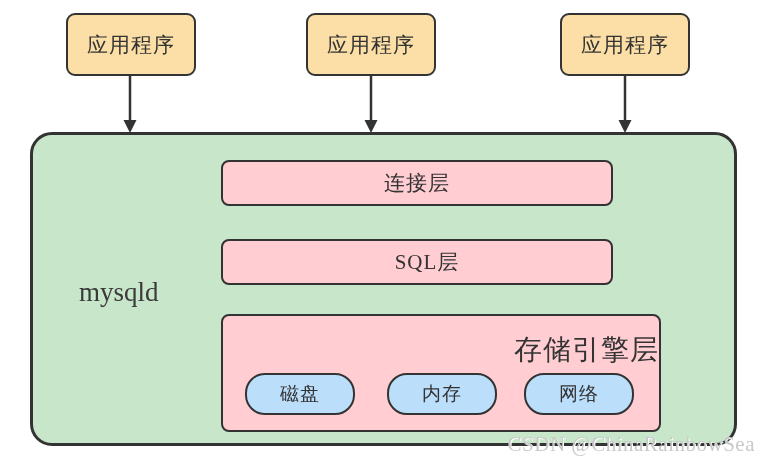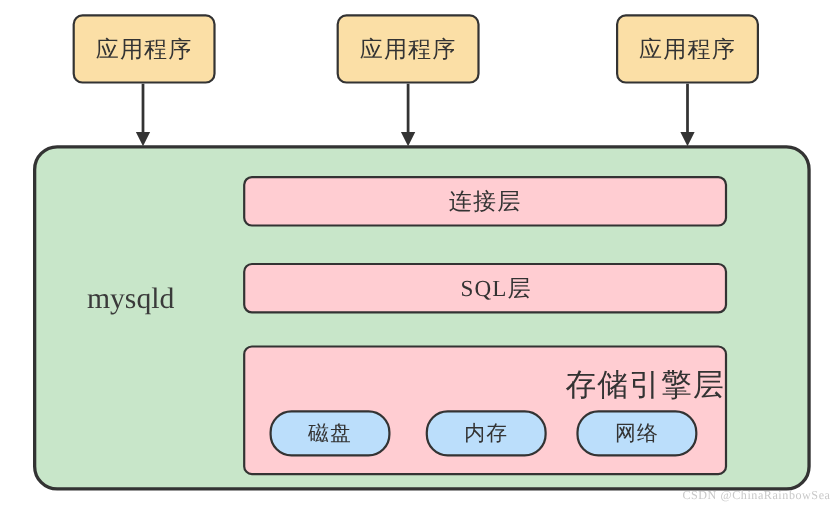--- a/index.html
+++ b/index.html
@@ -55,30 +55,30 @@
     top: 132px;
     width: 707px;
     height: 314px;
     background: #C8E6C9;
     border: 3px solid #333333;
     border-radius: 22px;
   }
   .server-label {
     position: absolute;
     left: 79px;
-    top: 256px;
+    top: 277px;
     font-size: 27px;
     color: #3a3a3a;
   }
 
   
   .layer {
     position: absolute;
     left: 221px;
-    width: 440px;
+    width: 392px;
     height: 46px;
     background: #FFCDD2;
     border: 2.5px solid #333333;
     border-radius: 8px;
     display: flex;
     align-items: center;
     justify-content: center;
     font-size: 21px;
     letter-spacing: 1px;
   }
@@ -123,21 +123,21 @@
   }
   .resource-disk { left: 245px; }
   .resource-memory { left: 387px; }
   .resource-network { left: 524px; }
 
   
   .watermark {
     position: absolute;
     right: 4px;
     bottom: 4px;
-    font-size: 11px;
+    font-size: 21px;
     color: #c9c9c9;
     text-shadow: 1px 1px 0 #ffffff;
     letter-spacing: 0.5px;
   }
 </style>
 </head>
 <body>
 
 <div class="canvas">
 

